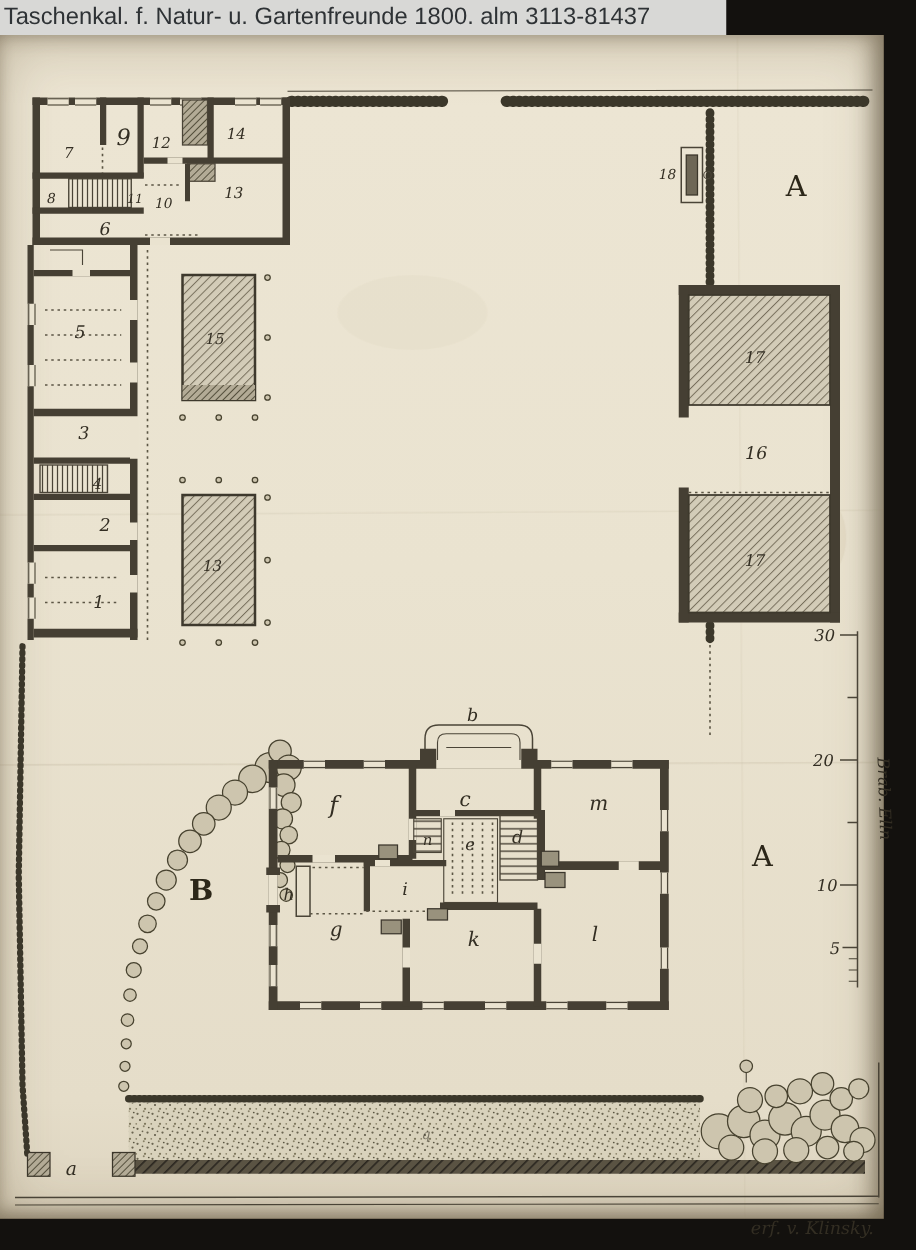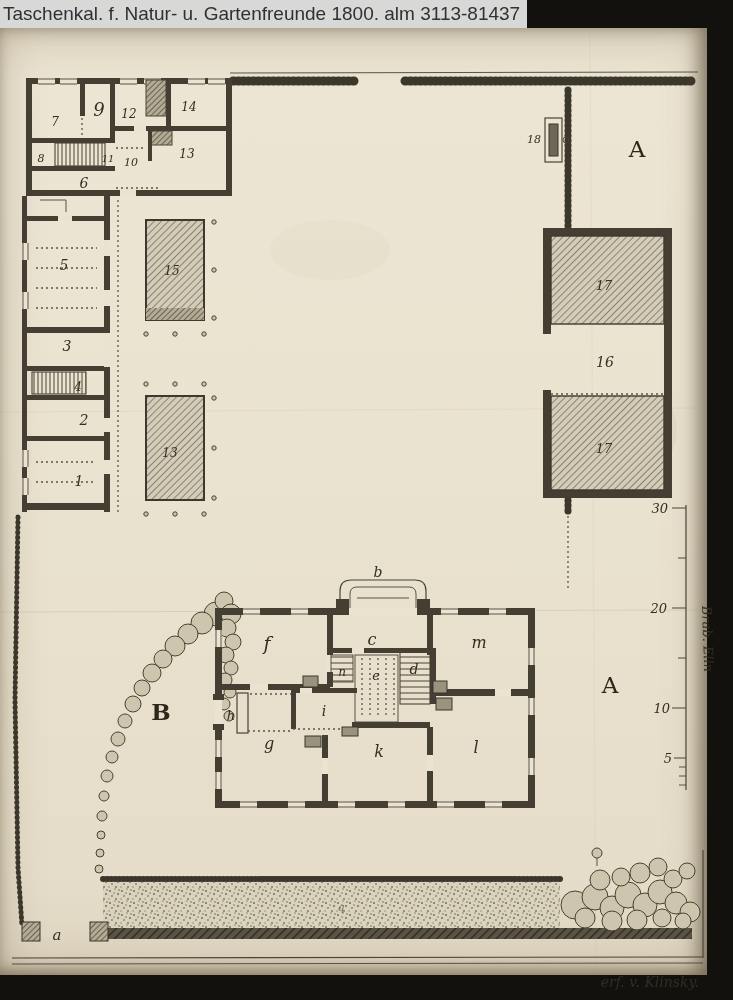--- a/index.html
+++ b/index.html
@@ -2,21 +2,21 @@
 <html><head>
 <meta charset="utf-8">
 <style>
   html,body{margin:0;padding:0;background:#13110e;}
   #stage{position:relative;width:733px;height:1000px;background:#13110e;overflow:hidden;
          font-family:"Liberation Sans",sans-serif;}
   #paper{position:absolute;left:0;top:28px;width:707px;height:947px;
          background:linear-gradient(180deg,#e6decb 0%,#ece5d3 6%,#eae3d0 45%,#e5ddc9 90%,#ddd4bf 100%);
          box-shadow:inset 0 0 46px rgba(92,76,44,.28), inset -10px 0 16px rgba(48,38,18,.38),
                     inset 0 -6px 12px rgba(48,38,18,.22);}
-  #titlebar{position:absolute;left:0;top:0;width:527px;height:28px;background:#d8d8d6;
+  #titlebar{position:absolute;left:0;top:0;width:581px;height:28px;background:#d8d8d6;
             color:#2e3235;font-size:19px;line-height:28px;padding-left:3px;box-sizing:border-box;
             white-space:nowrap;overflow:hidden;}
   svg{position:absolute;left:0;top:0;}
   .wall{fill:#453f33;}
   .thin{stroke:#4a4437;stroke-width:1.2;fill:none;}
   .thn2{stroke:#4a4437;stroke-width:.9;fill:none;}
   .dot{stroke:#5c5645;stroke-width:1.3;stroke-dasharray:2 3;fill:none;}
   .hedge{stroke:#3b372a;stroke-linecap:round;fill:none;}
   .win{fill:#eae3d0;}
   .stove{fill:#99927d;stroke:#3b362c;stroke-width:1;}

